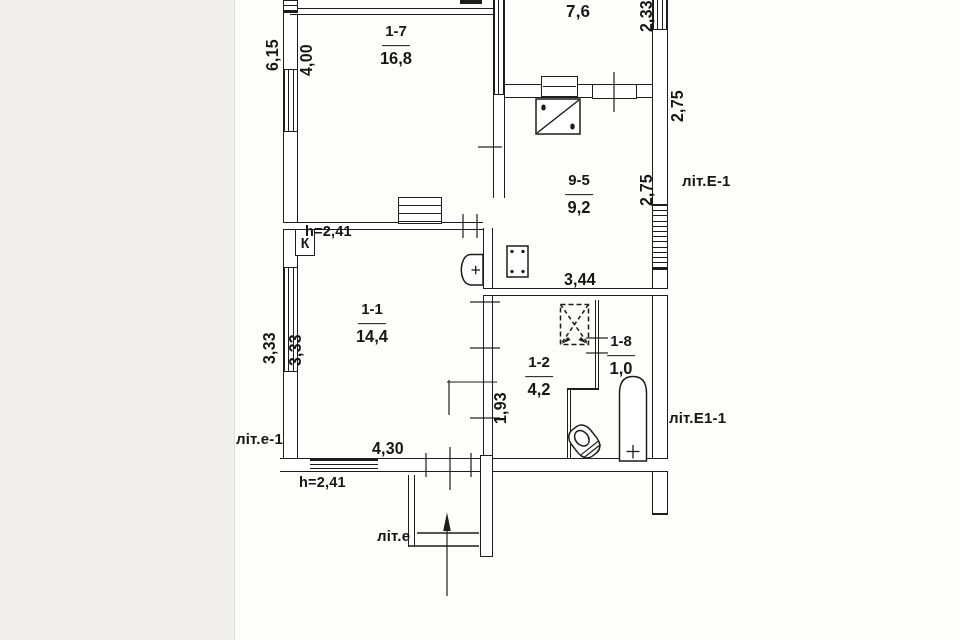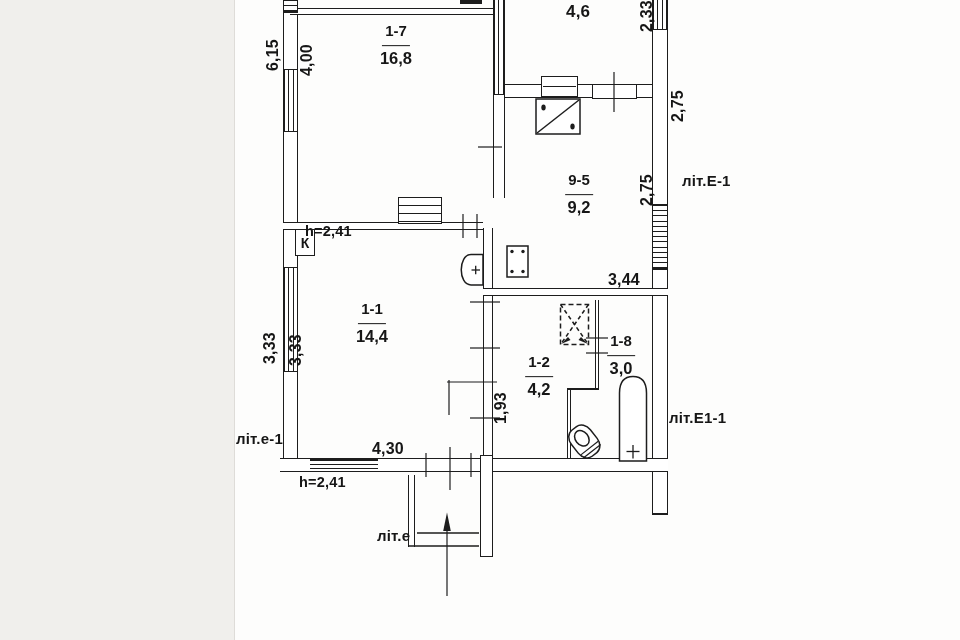--- a/index.html
+++ b/index.html
@@ -149,54 +149,54 @@
         <line x1="447" y1="382" x2="497" y2="382"></line>
         <line x1="449" y1="380" x2="449" y2="415"></line>
         <line x1="470" y1="418" x2="500" y2="418"></line>
         <line x1="450" y1="447" x2="450" y2="490"></line>
         <line x1="426" y1="453" x2="426" y2="477"></line>
         <line x1="471" y1="453" x2="471" y2="477"></line>
       </g>
     </g>
   </svg>
 
-  <div class="lbl lg" style="left:566px;top:3px;">4,6</div>
+  <div class="lbl lg" style="left:566px;top:3px;">7,6</div>
 
   <div class="room-label" style="left:396px;top:45px;">
     <span class="room-num">1-7</span>
     <span class="room-area">16,8</span>
   </div>
   <div class="room-label" style="left:579px;top:194px;">
     <span class="room-num">9-5</span>
     <span class="room-area">9,2</span>
   </div>
   <div class="room-label" style="left:372px;top:323px;">
     <span class="room-num">1-1</span>
     <span class="room-area">14,4</span>
   </div>
   <div class="room-label" style="left:539px;top:376px;">
     <span class="room-num">1-2</span>
     <span class="room-area">4,2</span>
   </div>
   <div class="room-label" style="left:621px;top:355px;">
     <span class="room-num">1-8</span>
-    <span class="room-area">3,0</span>
+    <span class="room-area">1,0</span>
   </div>
 
   <div class="lbl sm" style="left:305px;top:176px;">h=2,41</div>
   <div class="lbl sm" style="left:299px;top:427px;">h=2,41</div>
   <div class="lbl md" style="left:682px;top:173px;">літ.Е-1</div>
   <div class="lbl md" style="left:669px;top:410px;">літ.Е1-1</div>
   <div class="lbl md" style="left:236px;top:431px;">літ.е-1</div>
   <div class="lbl md" style="left:377px;top:528px;">літ.е</div>
 
   <div class="lbl rot" style="left:273px;top:55px;">6,15</div>
   <div class="lbl rot" style="left:307px;top:60px;">4,00</div>
   <div class="lbl rot" style="left:647px;top:16px;">2,33</div>
   <div class="lbl rot" style="left:678px;top:106px;">2,75</div>
   <div class="lbl rot" style="left:647px;top:190px;">2,75</div>
-  <div class="lbl" style="left:564px;top:272px;margin-left:44px;">3,44</div>
+  <div class="lbl" style="left:564px;top:272px;">3,44</div>
   <div class="lbl rot" style="left:270px;top:348px;">3,33</div>
   <div class="lbl rot" style="left:296px;top:350px;">3,33</div>
   <div class="lbl rot" style="left:501px;top:408px;">1,93</div>
   <div class="lbl" style="left:372px;top:441px;">4,30</div>
 
 </div>
 
 </body></html>

